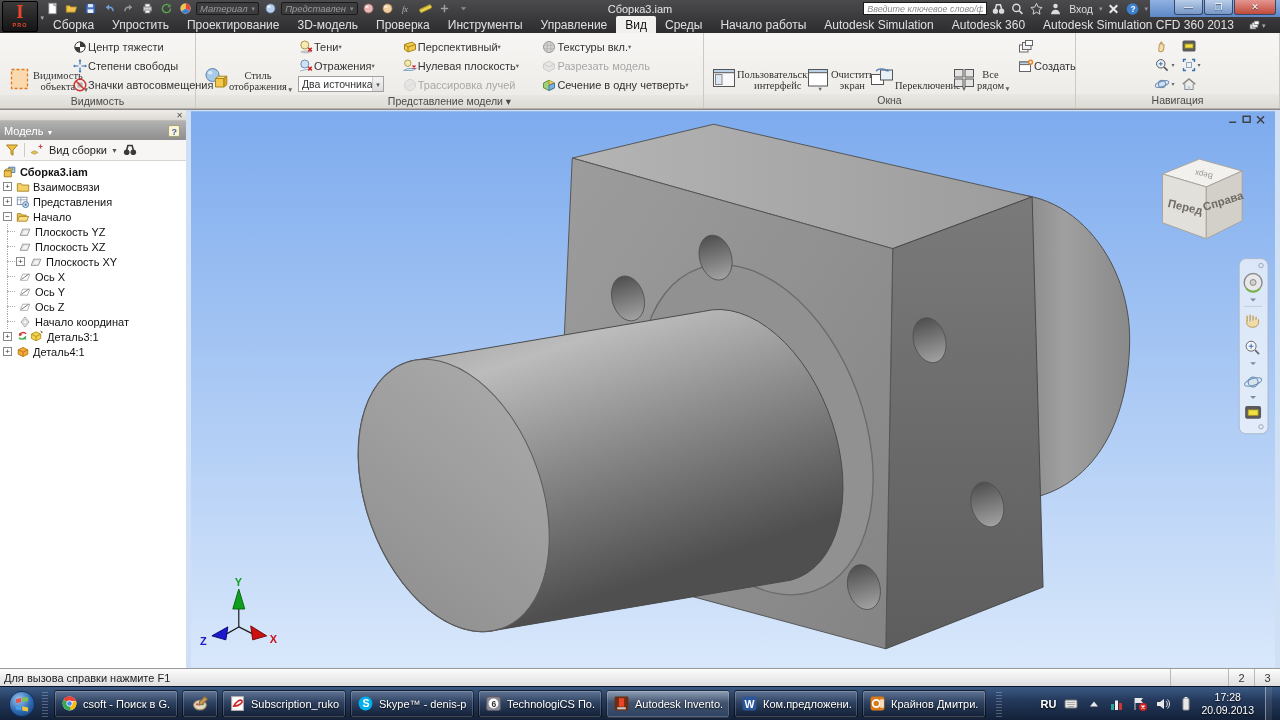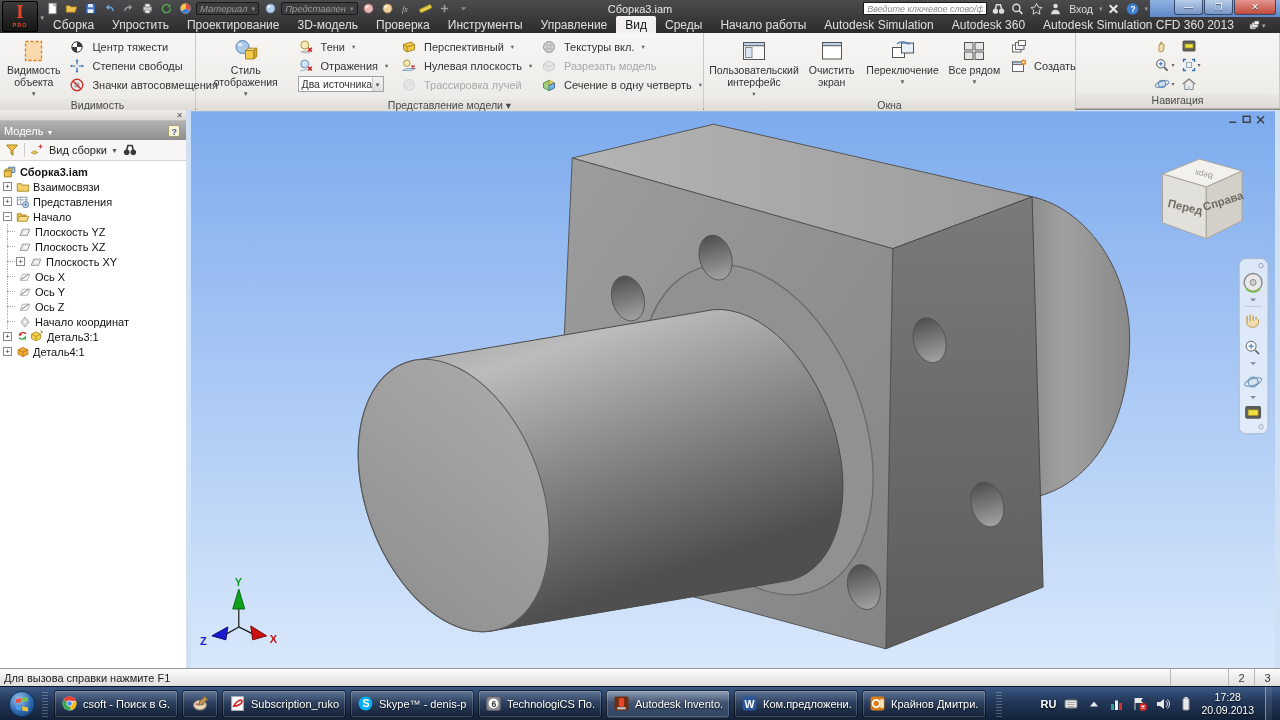--- a/index.html
+++ b/index.html
@@ -32,25 +32,25 @@
   .tabsrow { height:16px; display:flex; align-items:flex-end; padding-left:44px; background:transparent; }
   .rtab { padding:2px 9px 1px 9px; color:#e0e0e0; font-size:12px; white-space:nowrap; cursor:default; }
   .rtab.active { background:#f1f0ee; color:#111; border-radius:2px 2px 0 0; }
   .tab-extra { display:flex; align-items:center; gap:2px; margin-left:6px; padding-bottom:2px; }
 
   
   .ribbon { height:76px; background:linear-gradient(#f7f6f4,#eceae6); display:flex; border-bottom:1px solid #b5b1aa; }
   .rpanel { display:flex; flex-direction:column; border-right:1px solid #cdc9c3; }
   .rpanel-body { flex:1; display:flex; padding:3px 4px 1px 4px; gap:2px; }
   .rpanel-label { height:14px; font-size:10.5px; color:#4a4a4a; text-align:center; line-height:13px; background:linear-gradient(#e9e7e3,#dedbd5); white-space:nowrap; padding:0 6px; }
-  .bigbtn { display:flex; flex-direction:column; align-items:center; justify-content:flex-start; text-align:center; font-size:10.5px; line-height:1.12; color:#333; padding:1px 3px; border-radius:2px; }
+  .bigbtn { display:flex; flex-direction:row; align-items:flex-end; justify-content:flex-start; text-align:center; font-size:10.5px; line-height:1.12; color:#333; padding:1px 3px; border-radius:2px;font-family:Liberation Serif, serif; }
   .bigbtn .bic { height:28px; display:flex; align-items:center; }
   .bigbtn .bcaret { font-size:6.5px; color:#666; margin-top:1px; }
   .rcol { display:flex; flex-direction:column; justify-content:flex-start; padding-top:1px; }
-  .ritem { height:19px; display:flex; align-items:center; gap:7px; font-size:11px; color:#333; padding:0 4px; border-radius:2px; white-space:nowrap; }
+  .ritem { height:19px; display:flex; align-items:center; gap:0; font-size:11px; color:#333; padding:0 4px; border-radius:2px; white-space:nowrap; }
   .ritem.disabled { color:#a8a8a8; }
   .ritem.disabled svg { opacity:.45; filter:grayscale(1); }
   .ritem .rc { font-size:6.5px; color:#666; }
   .rcombo { height:16px; width:86px; margin:1px 4px; background:#fff; border:1px solid #a0a0a0; font-size:10.5px; color:#333; display:flex; align-items:center; overflow:hidden; white-space:nowrap; }
   .rcombo span.val { flex:1; overflow:hidden; padding-left:3px; }
   .rcombo .dd { width:11px; text-align:center; color:#555; font-size:7px; border-left:1px solid #c8c8c8; background:linear-gradient(#f4f4f4,#ddd); height:100%; line-height:15px; }
   .navgrid { display:grid; grid-template-columns:auto auto; gap:1px 2px; align-content:center; }
   .navcell { display:flex; align-items:center; gap:1px; padding:0 2px; height:18px; border-radius:2px; }
   .navcell .rc { font-size:6px; color:#666; }
 

